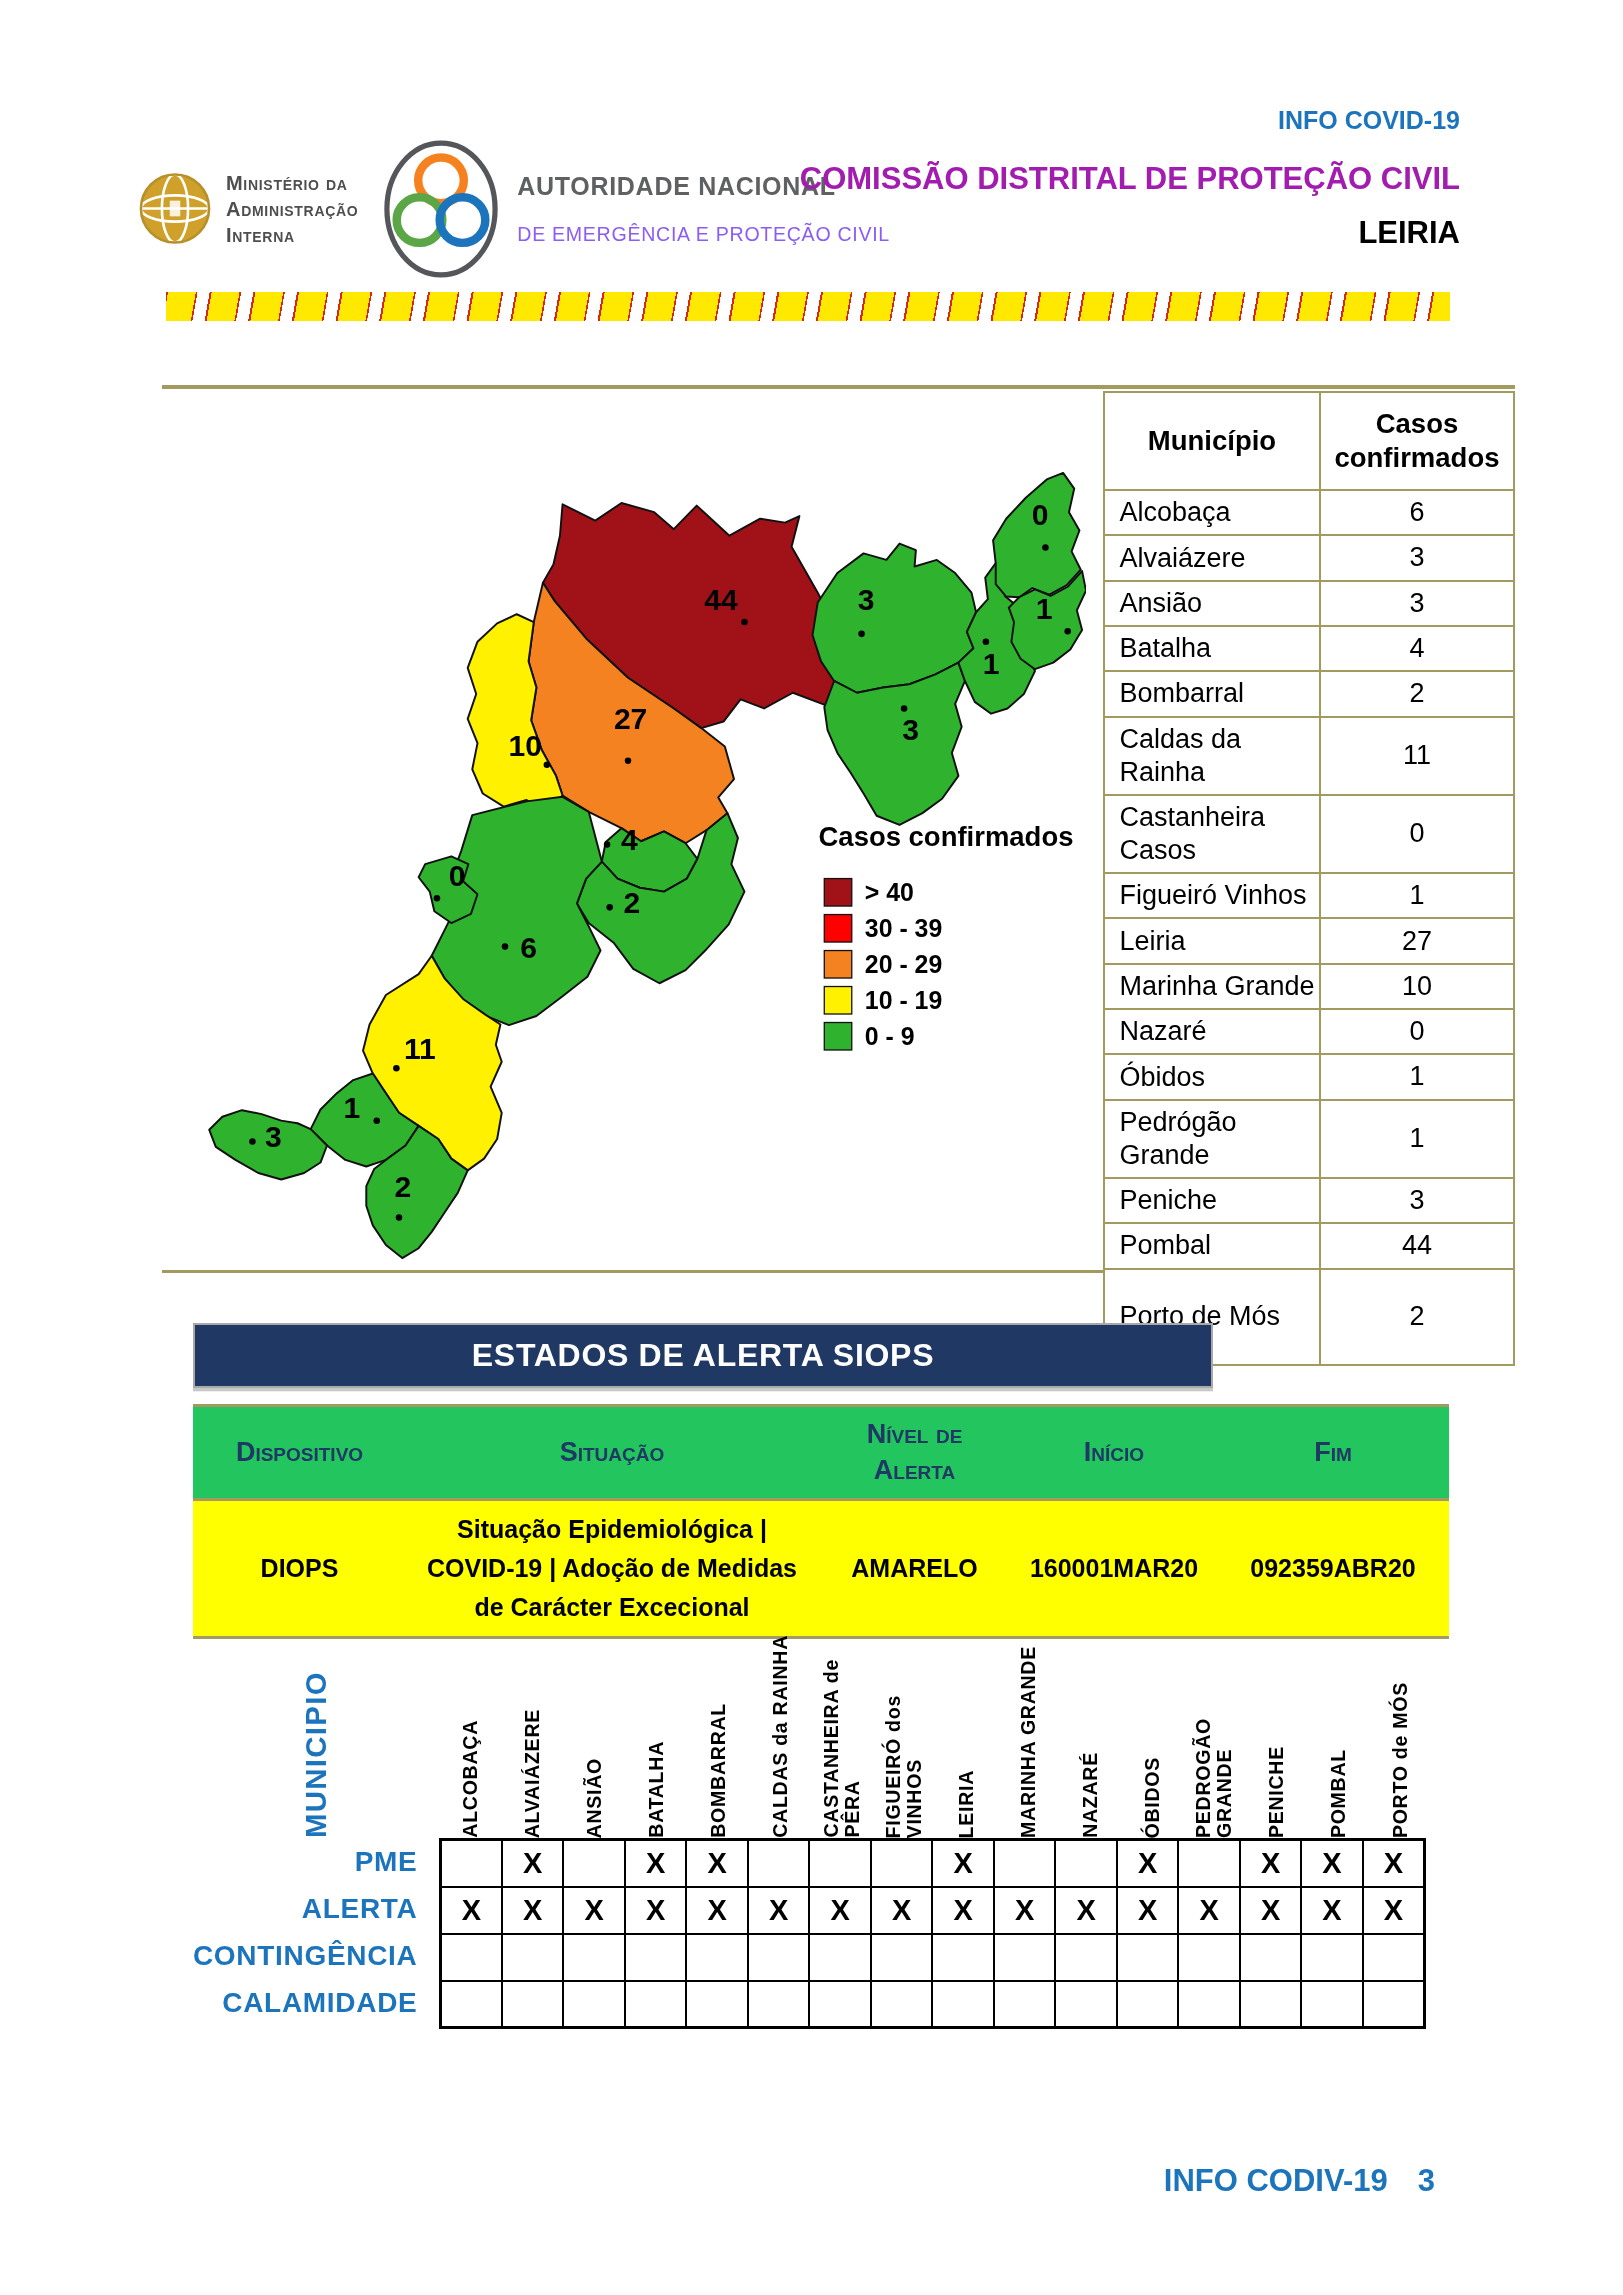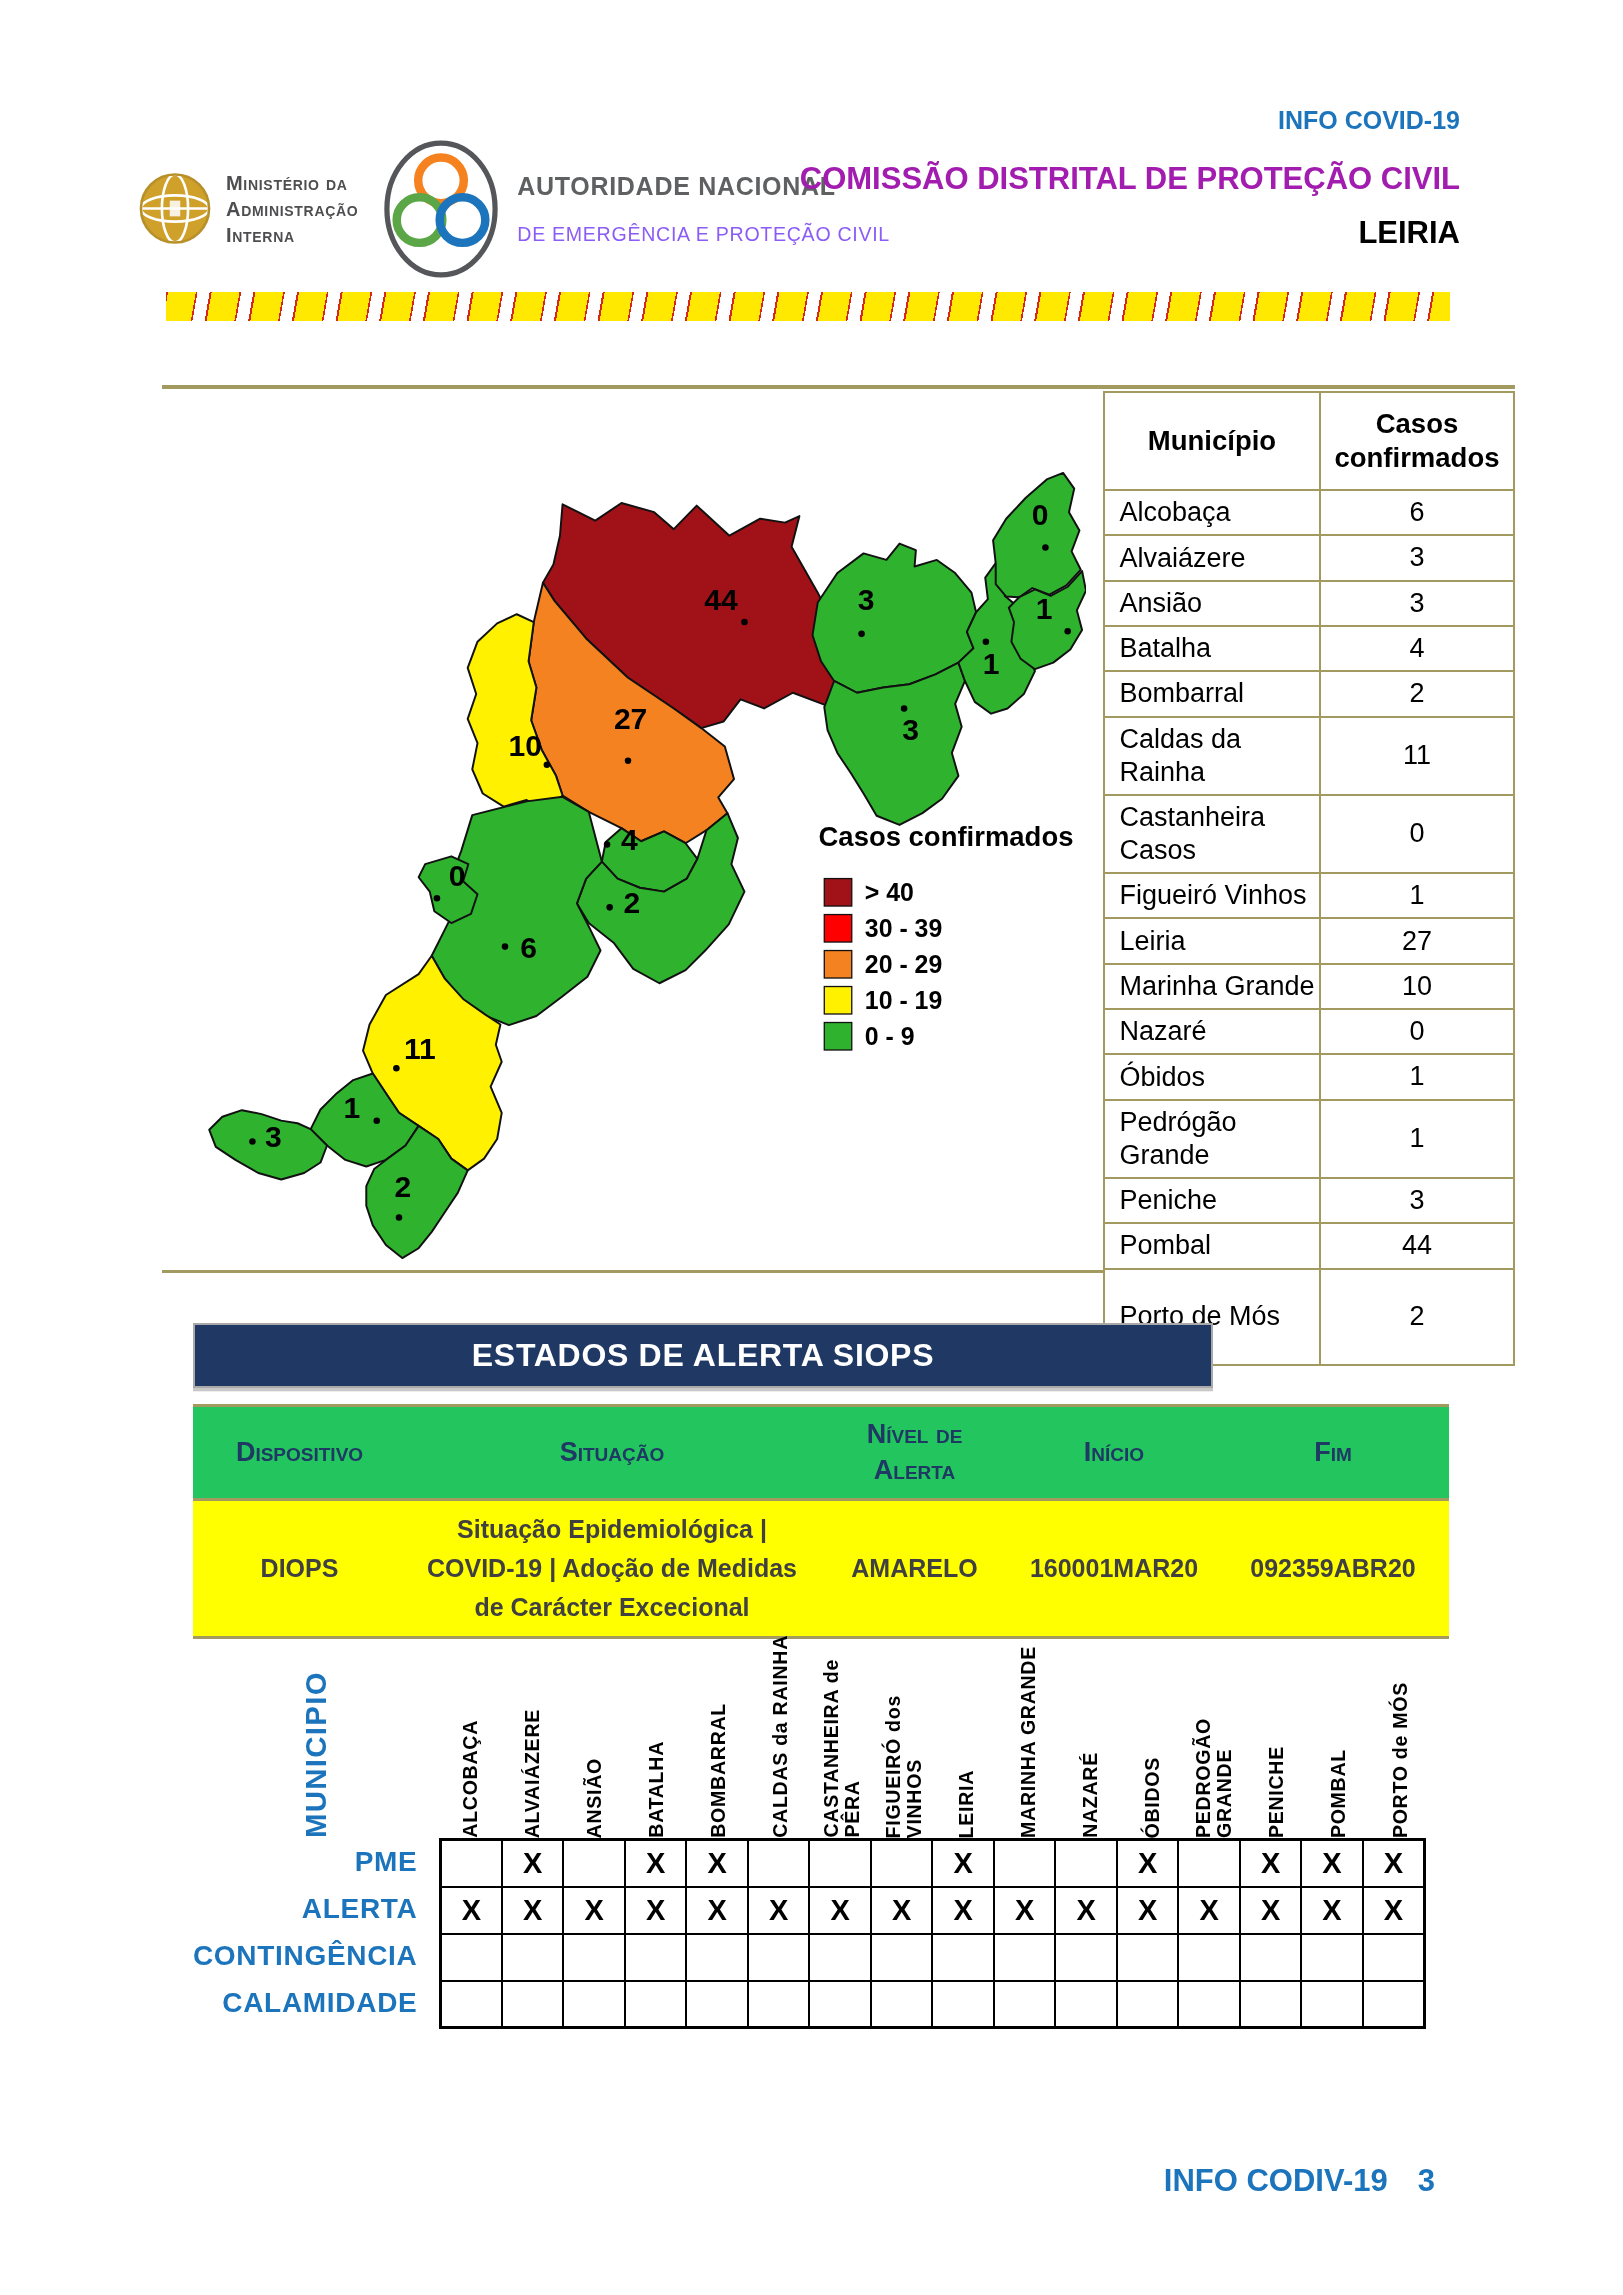--- a/index.html
+++ b/index.html
@@ -75,21 +75,21 @@
     background:#22c55e;border-top:3.9px solid var(--olive);border-bottom:3.3px solid var(--olive);
     min-height:97px;
   }
   .siops-head .cell{
     display:flex;align-items:center;justify-content:center;text-align:center;
     font-variant:small-caps;font-weight:bold;font-size:27px;color:var(--navy);line-height:1.3;padding:6.5px 9.2px;
   }
   .siops-data{background:#FFFF00;border-bottom:3.9px solid var(--olive);min-height:105px;}
   .siops-data .cell{
     display:flex;align-items:center;justify-content:center;text-align:center;
-    font-weight:bold;font-size:25px;color:#404040;line-height:1.55;padding:9.2px 17px;
+    font-weight:bold;font-size:25px;color:#000000;line-height:1.55;padding:9.2px 17px;
   }
 
   
   .matrix{position:absolute;left:196px;top:1622px;width:1230px;height:412px;}
   .matrix-municipio{
     position:absolute;left:103px;top:6.5px;height:209px;
     writing-mode:vertical-rl;transform:rotate(180deg);
     display:flex;align-items:center;
     font-size:29.4px;font-weight:bold;color:var(--blue);letter-spacing:1.3px;
   }

